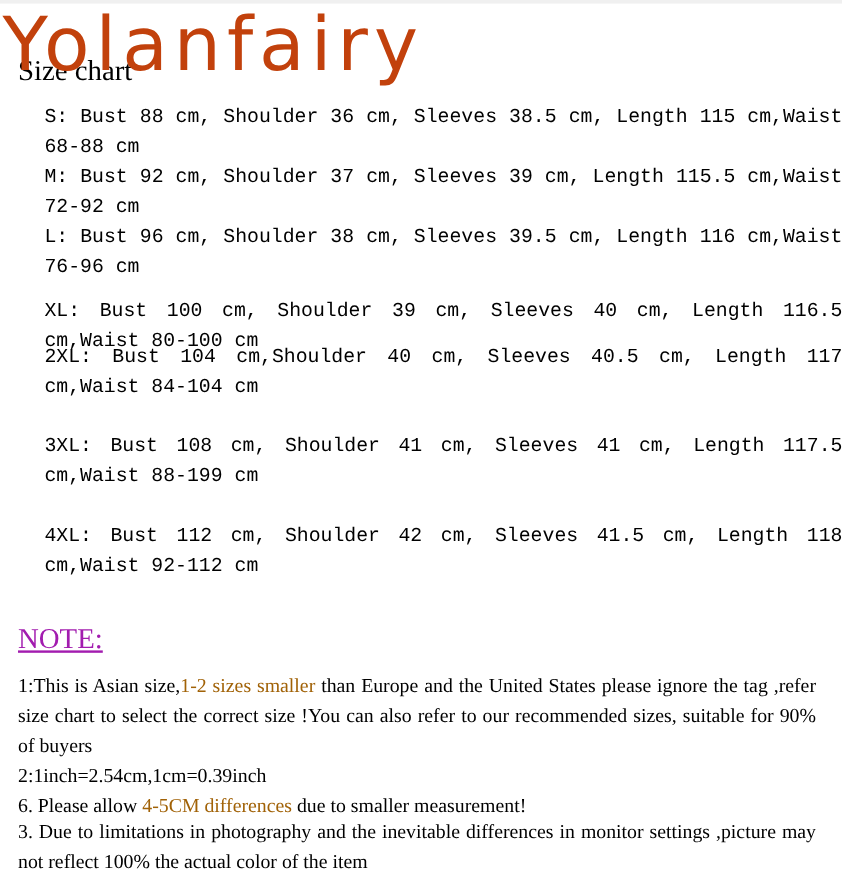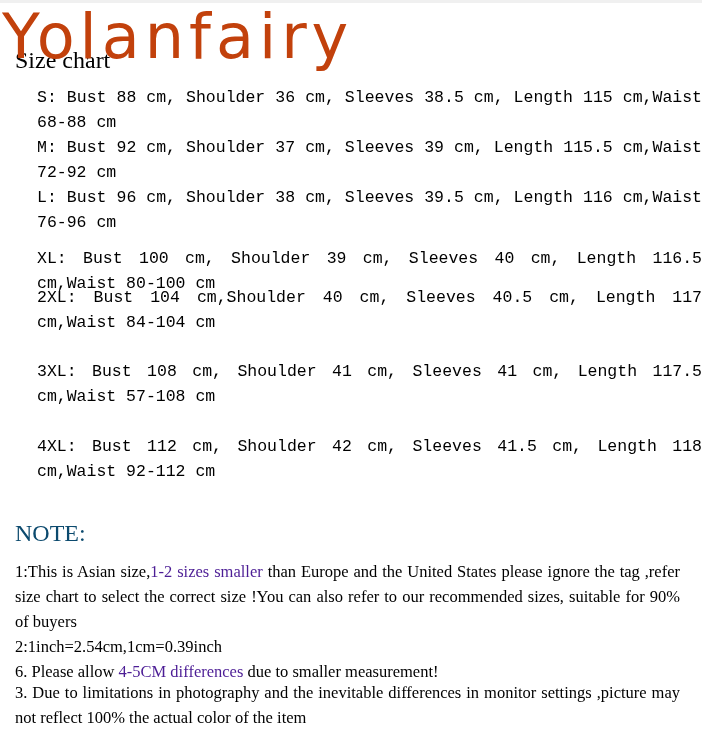--- a/index.html
+++ b/index.html
@@ -16,43 +16,43 @@
       font-family: "Liberation Serif", serif; font-size: 24px; line-height: 28px; color: #000000;
       z-index: 1; white-space: nowrap;
     }
     .size-row {
       position: absolute; left: 15px; width: 665px;
       font-family: Liberation Mono, monospace; font-size: 16.5px; line-height: 25px; color: #000;
       text-align: justify; text-align-last: left; margin-left: 22px;
     }
     .note-title {
       position: absolute; left: 15px; top: 518px;
-      font-family: "Liberation Serif", serif; font-size: 24px; line-height: 30px; color: #0c4a6e;
+      font-family: "Liberation Serif", serif; font-size: 24px; line-height: 30px; color: #a21caf; text-decoration: underline;
     }
     .note {
       position: absolute; left: 15px; width: 665px;
       font-family: "Liberation Serif", serif; font-size: 16.5px; line-height: 25px; color: #000;
       text-align: justify; text-align-last: left;
     }
-    .hl { color: #4c1d95; }
+    .hl { color: #a16207; }
   </style>
 </head>
 <body>
 
 <div class="topbar"></div>
 
 <div class="watermark">Yolanfairy</div>
 <div class="title">Size chart</div>
 
 <div class="size-row" style="top:85px;">S: Bust 88 cm, Shoulder 36 cm, Sleeves 38.5 cm, Length 115 cm,Waist 68-88 cm</div>
 <div class="size-row" style="top:135px;">M: Bust 92 cm, Shoulder 37 cm, Sleeves 39 cm, Length 115.5 cm,Waist 72-92 cm</div>
 <div class="size-row" style="top:185px;">L: Bust 96 cm, Shoulder 38 cm, Sleeves 39.5 cm, Length 116 cm,Waist 76-96 cm</div>
 <div class="size-row" style="top:246px;">XL: Bust 100 cm, Shoulder 39 cm, Sleeves 40 cm, Length 116.5 cm,Waist 80-100 cm</div>
 <div class="size-row" style="top:285px;">2XL: Bust 104 cm,Shoulder 40 cm, Sleeves 40.5 cm, Length 117 cm,Waist 84-104 cm</div>
-<div class="size-row" style="top:359px;">3XL: Bust 108 cm, Shoulder 41 cm, Sleeves 41 cm, Length 117.5 cm,Waist 57-108 cm</div>
+<div class="size-row" style="top:359px;">3XL: Bust 108 cm, Shoulder 41 cm, Sleeves 41 cm, Length 117.5 cm,Waist 88-199 cm</div>
 <div class="size-row" style="top:434px;">4XL: Bust 112 cm, Shoulder 42 cm, Sleeves 41.5 cm, Length 118 cm,Waist 92-112 cm</div>
 
 <div class="note-title">NOTE:</div>
 
 <div class="note" style="top:559px;"><span>1:This is Asian size,</span><span class="hl">1-2 sizes smaller</span><span> than Europe and the United States please ignore the tag ,refer size chart to select the correct size !You can also refer to our recommended sizes, suitable for 90% of buyers</span></div>
 
 <div class="note" style="top:634px;">2:1inch=2.54cm,1cm=0.39inch</div>
 
 <div class="note" style="top:659px;"><span>6. Please allow </span><span class="hl">4-5CM differences</span><span> due to smaller measurement!</span></div>
 

